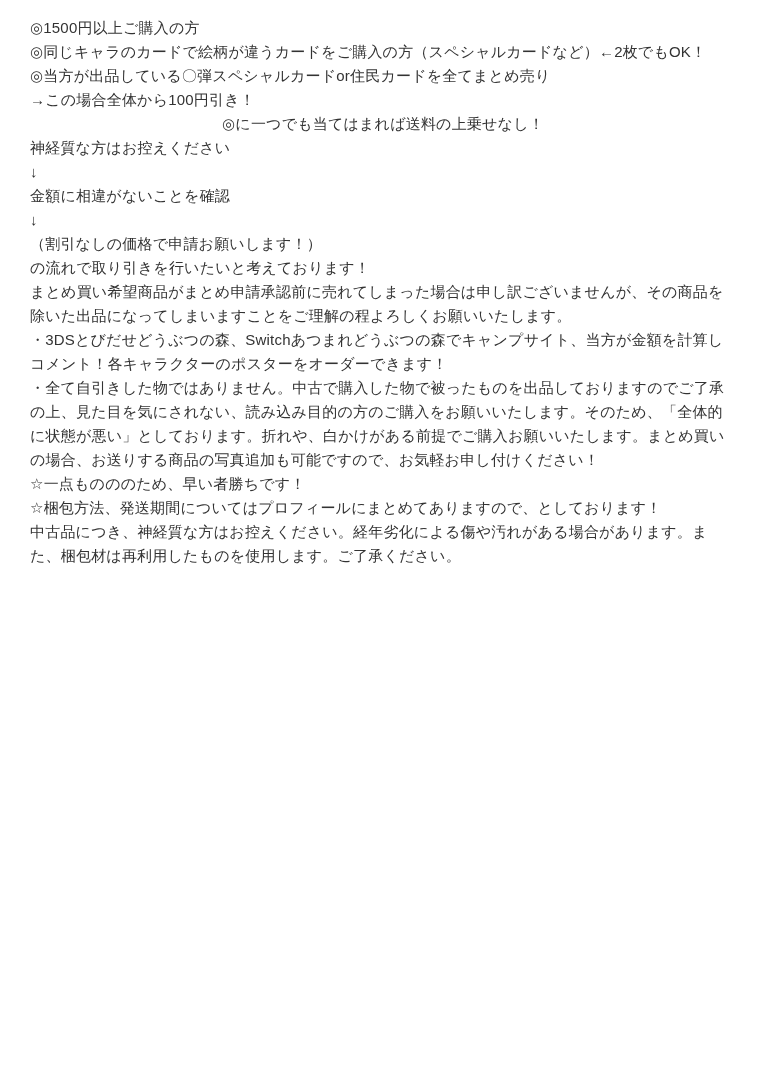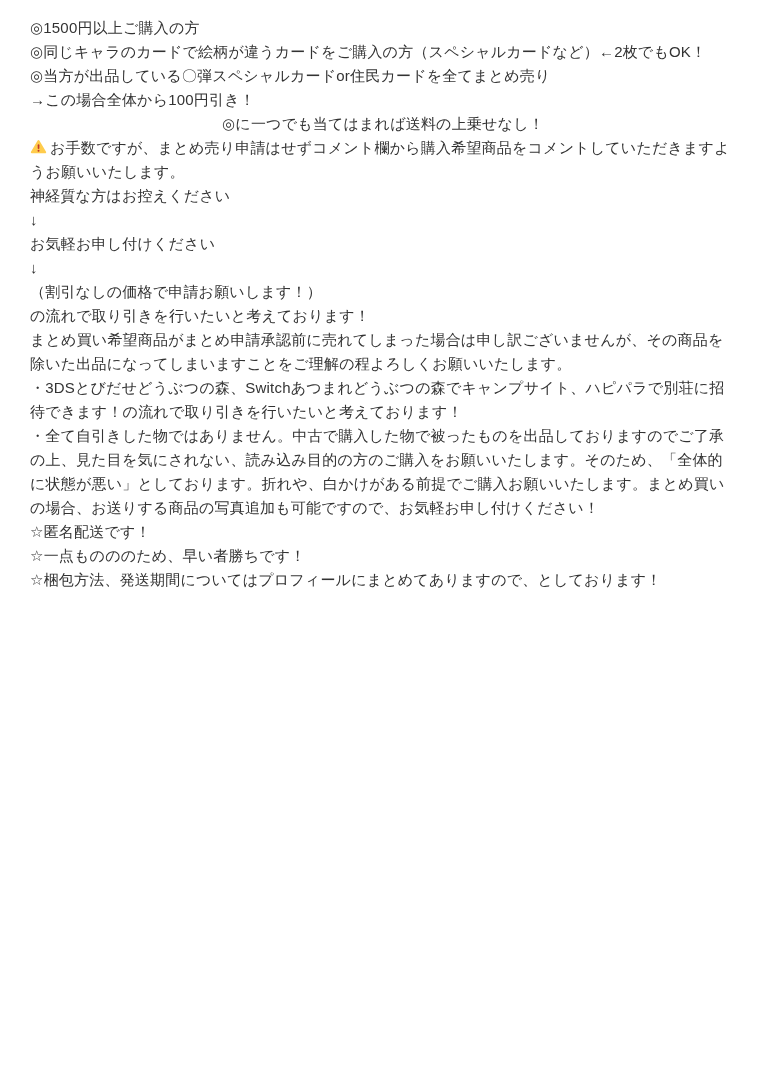--- a/index.html
+++ b/index.html
@@ -48,43 +48,38 @@
 
   <section class="mb1">
     <div>◎1500円以上ご購入の方</div>
     <div>◎同じキャラのカードで絵柄が違うカードをご購入の方（スペシャルカードなど）←2枚でもOK！</div>
     <div>◎当方が出品している〇弾スペシャルカードor住民カードを全てまとめ売り</div>
     <div>→この場合全体から100円引き！</div>
   </section>
 
   <p class="mb2">◎に一つでも当てはまれば送料の上乗せなし！</p>
 
-  <p class="mb1"><span class="warn-icon"><svg width="17" height="16" viewBox="0 0 24 24" aria-hidden="true">
-          <path d="M12 3 L22 20 H2 Z" fill="#FFCC4D" stroke="#FFCC4D" stroke-width="3" stroke-linejoin="round"></path>
-          <rect x="10.8" y="8" width="2.5" height="7" rx="1.2" fill="#C0392B"></rect>
-          <circle cx="12.05" cy="17.6" r="1.5" fill="#C0392B"></circle>
-        </svg></span><span>お手数ですが、まとめ売り申請はせずコメント欄から購入希望商品をコメントしていただきますようお願いいたします。</span></p>
 
   <section class="mb1">
     <div>神経質な方はお控えください</div>
     <div>↓</div>
-    <div>お気軽お申し付けください</div>
+    <div>金額に相違がないことを確認</div>
     <div>↓</div>
     <div>（割引なしの価格で申請お願いします！）</div>
   </section>
 
   <p class="mb1">の流れで取り引きを行いたいと考えております！</p>
 
   <p class="mb1">まとめ買い希望商品がまとめ申請承認前に売れてしまった場合は申し訳ございませんが、その商品を除いた出品になってしまいますことをご理解の程よろしくお願いいたします。</p>
 
-  <p class="mb1">・3DSとびだせどうぶつの森、Switchあつまれどうぶつの森でキャンプサイト、ハピパラで別荘に招待できます！の流れで取り引きを行いたいと考えております！</p>
+  <p class="mb1">・3DSとびだせどうぶつの森、Switchあつまれどうぶつの森でキャンプサイト、当方が金額を計算しコメント！各キャラクターのポスターをオーダーできます！</p>
 
   <p class="mb1">・全て自引きした物ではありません。中古で購入した物で被ったものを出品しておりますのでご了承の上、見た目を気にされない、読み込み目的の方のご購入をお願いいたします。そのため、「全体的に状態が悪い」としております。折れや、白かけがある前提でご購入お願いいたします。まとめ買いの場合、お送りする商品の写真追加も可能ですので、お気軽お申し付けください！</p>
 
-  <p class="mb1">☆匿名配送です！</p>
 
   <p class="mb1">☆一点ものののため、早い者勝ちです！</p>
 
 
   <p class="mb1">☆梱包方法、発送期間についてはプロフィールにまとめてありますので、としております！</p>
 
+  <p>中古品につき、神経質な方はお控えください。経年劣化による傷や汚れがある場合があります。また、梱包材は再利用したものを使用します。ご了承ください。</p>
 
 </main>
 
 </body></html>

